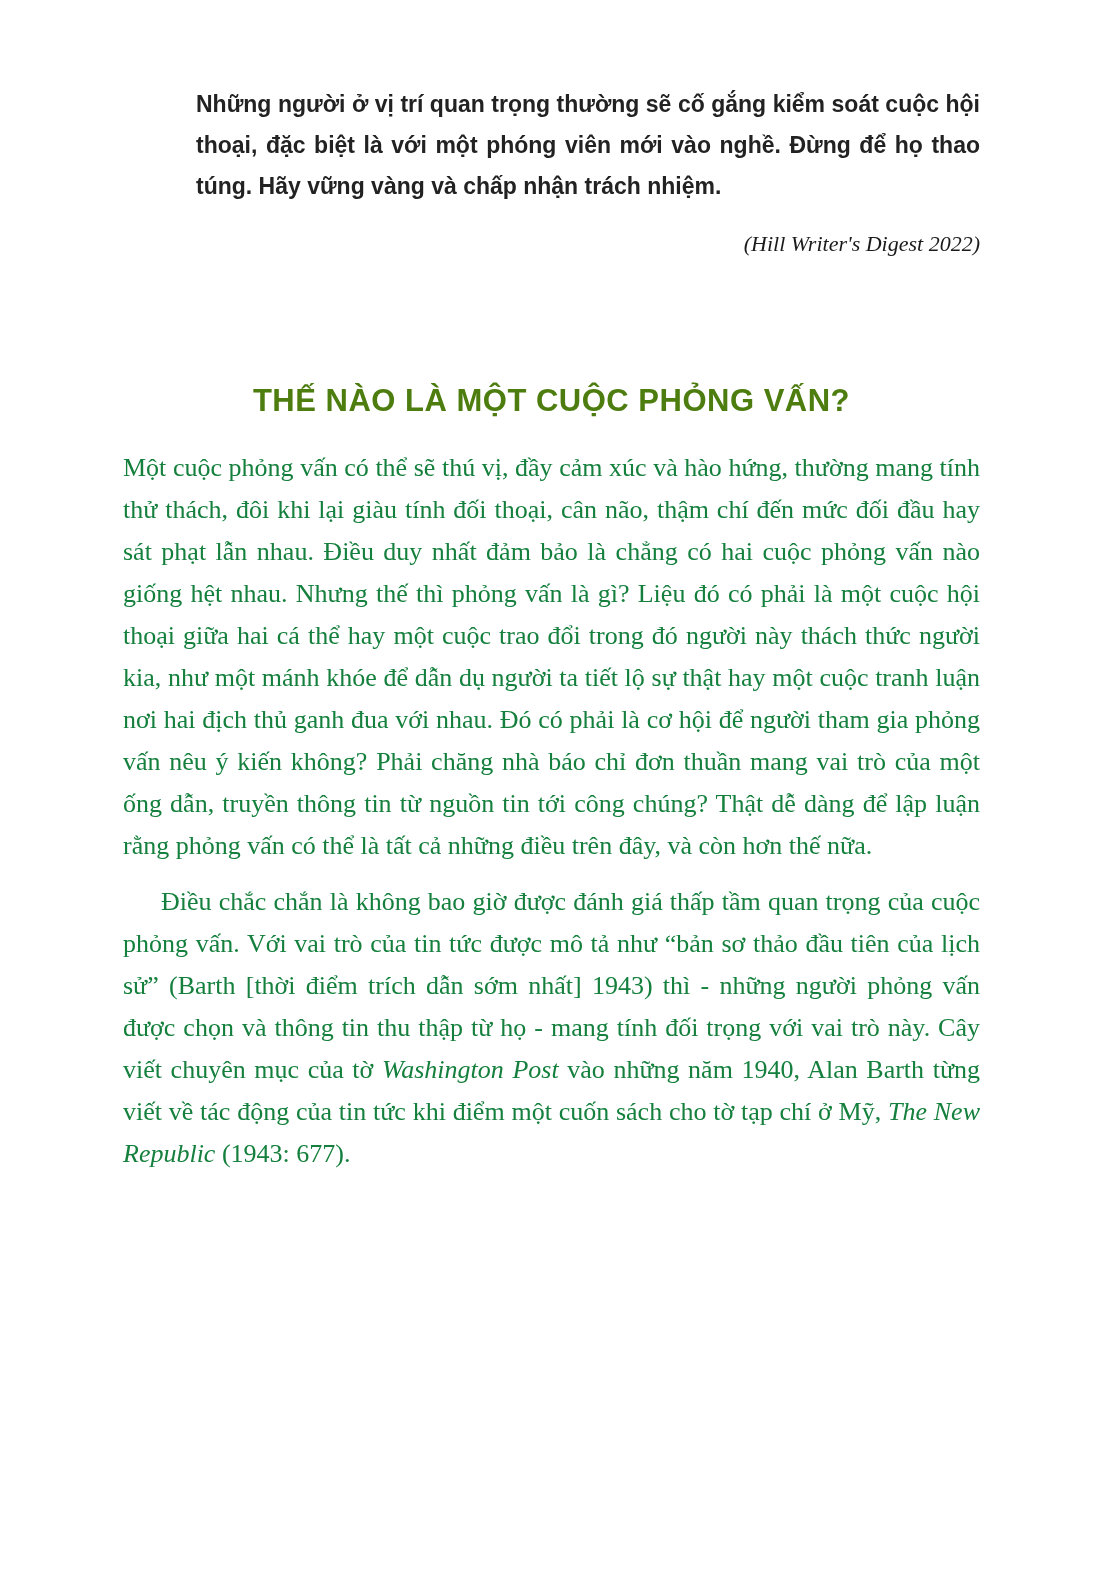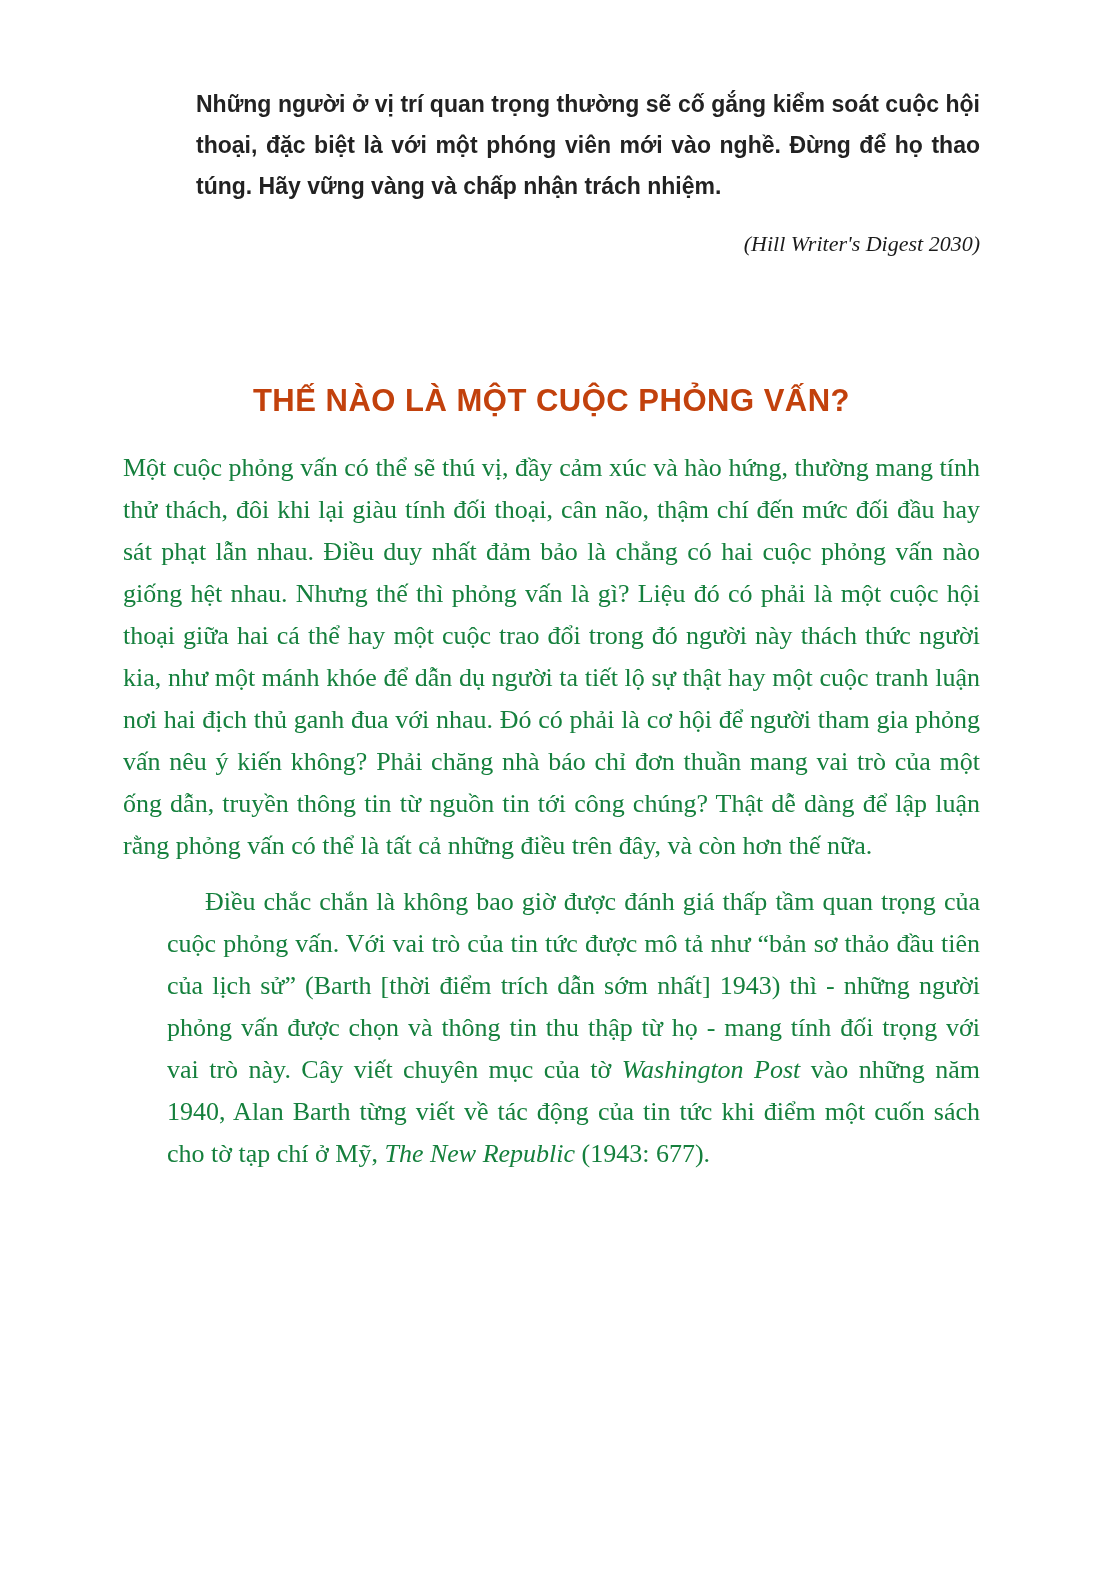--- a/index.html
+++ b/index.html
@@ -38,32 +38,31 @@
     font-size: 22px;
     color: #1b1b1b;
   }
   .heading {
     margin: 126px 0 28px 0;
     text-align: center;
     font-family: "Liberation Sans", sans-serif;
     font-weight: 700;
     font-size: 31px;
     letter-spacing: 0.5px;
-    color: #c2410c;
+    color: #4d7c0f;
   }
   .body-p {
     margin: 0 0 14px 0;
     font-size: 26px;
     line-height: 42px;
     text-align: justify;
     color: #15803d;
   }
   .indent {
     text-indent: 38px;
-    margin-left: 44px;
   }
   .ital {
     font-style: italic;
   }
   .footer {
     position: absolute;
     left: 123px;
     right: 123px;
     top: 1486px;
     height: 32px;
@@ -86,21 +85,21 @@
     white-space: nowrap;
   }
 </style>
 </head>
 <body>
 
 <div class="page">
 
   <div class="quote-block">
     <p class="quote-text">Những người ở vị trí quan trọng thường sẽ cố gắng kiểm soát cuộc hội thoại, đặc biệt là với một phóng viên mới vào nghề. Đừng để họ thao túng. Hãy vững vàng và chấp nhận trách nhiệm.</p>
-    <p class="attribution">(Hill Writer's Digest 2030)</p>
+    <p class="attribution">(Hill Writer's Digest 2022)</p>
   </div>
 
   <h1 class="heading">THẾ NÀO LÀ MỘT CUỘC PHỎNG VẤN?</h1>
 
   <p class="body-p">Một cuộc phỏng vấn có thể sẽ thú vị, đầy cảm xúc và hào hứng, thường mang tính thử thách, đôi khi lại giàu tính đối thoại, cân não, thậm chí đến mức đối đầu hay sát phạt lẫn nhau. Điều duy nhất đảm bảo là chẳng có hai cuộc phỏng vấn nào giống hệt nhau. Nhưng thế thì phỏng vấn là gì? Liệu đó có phải là một cuộc hội thoại giữa hai cá thể hay một cuộc trao đổi trong đó người này thách thức người kia, như một mánh khóe để dẫn dụ người ta tiết lộ sự thật hay một cuộc tranh luận nơi hai địch thủ ganh đua với nhau. Đó có phải là cơ hội để người tham gia phỏng vấn nêu ý kiến không? Phải chăng nhà báo chỉ đơn thuần mang vai trò của một ống dẫn, truyền thông tin từ nguồn tin tới công chúng? Thật dễ dàng để lập luận rằng phỏng vấn có thể là tất cả những điều trên đây, và còn hơn thế nữa.</p>
 
   <p class="body-p indent"><span>Điều chắc chắn là không bao giờ được đánh giá thấp tầm quan trọng của cuộc phỏng vấn. Với vai trò của tin tức được mô tả như “bản sơ thảo đầu tiên của lịch sử” (Barth [thời điểm trích dẫn sớm nhất] 1943) thì - những người phỏng vấn được chọn và thông tin thu thập từ họ - mang tính đối trọng với vai trò này. Cây viết chuyên mục của tờ </span><span class="ital">Washington Post</span><span> vào những năm 1940, Alan Barth từng viết về tác động của tin tức khi điểm một cuốn sách cho tờ tạp chí ở Mỹ, </span><span class="ital">The New Republic</span><span> (1943: 677).</span></p>
 
 
   <div class="footer">

